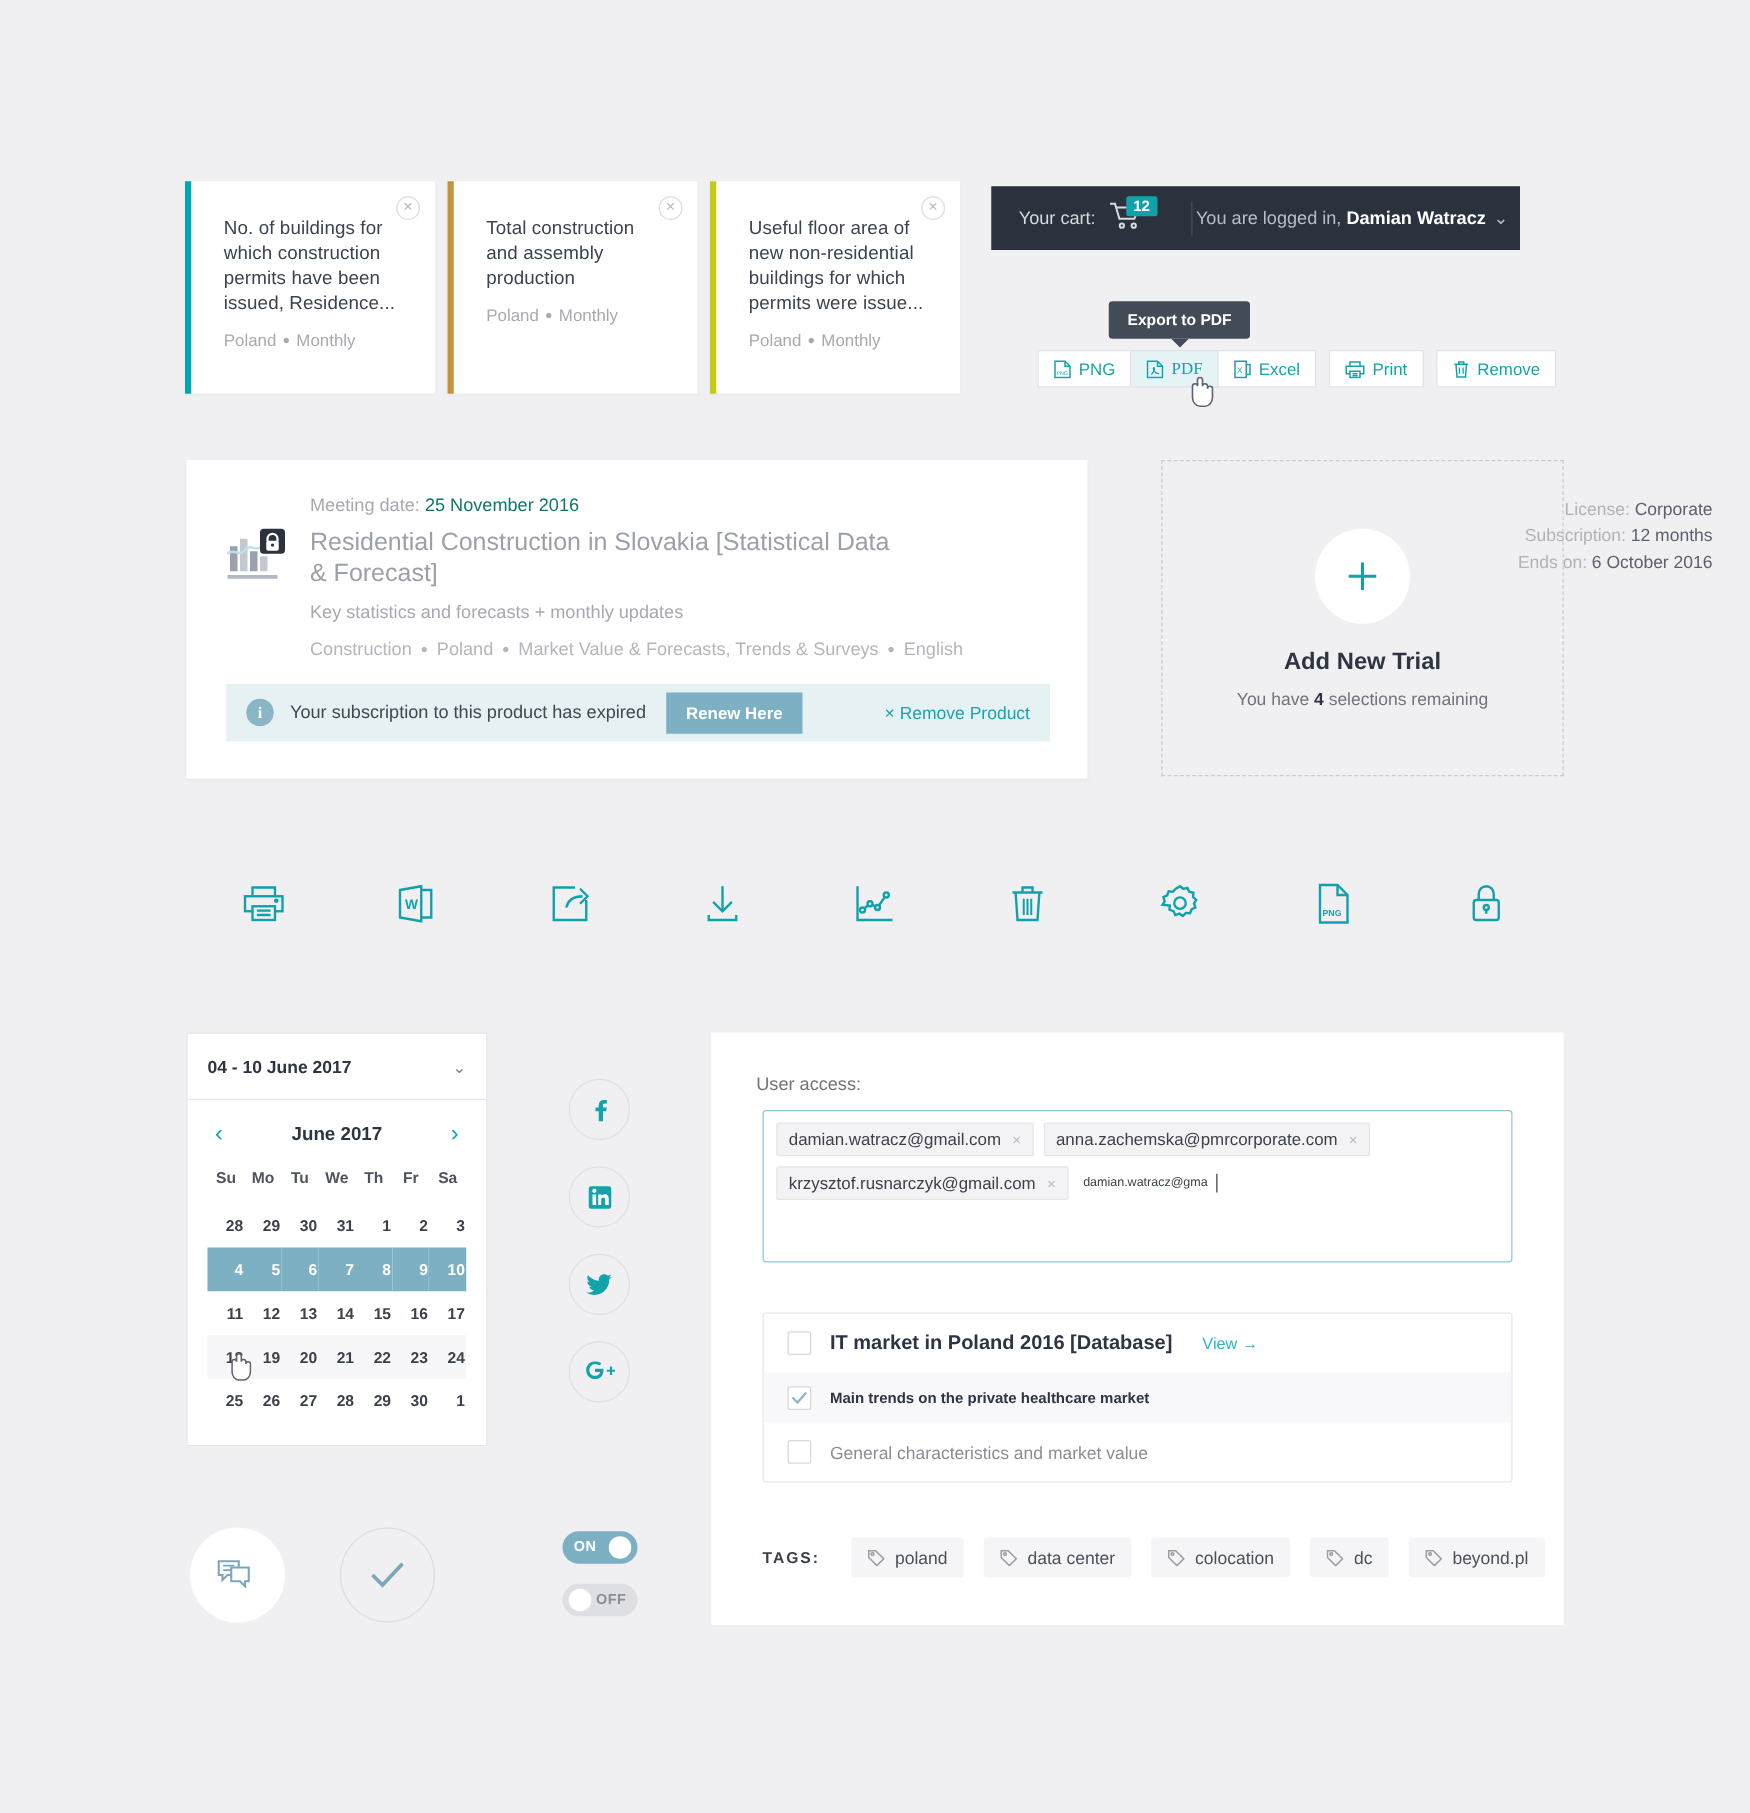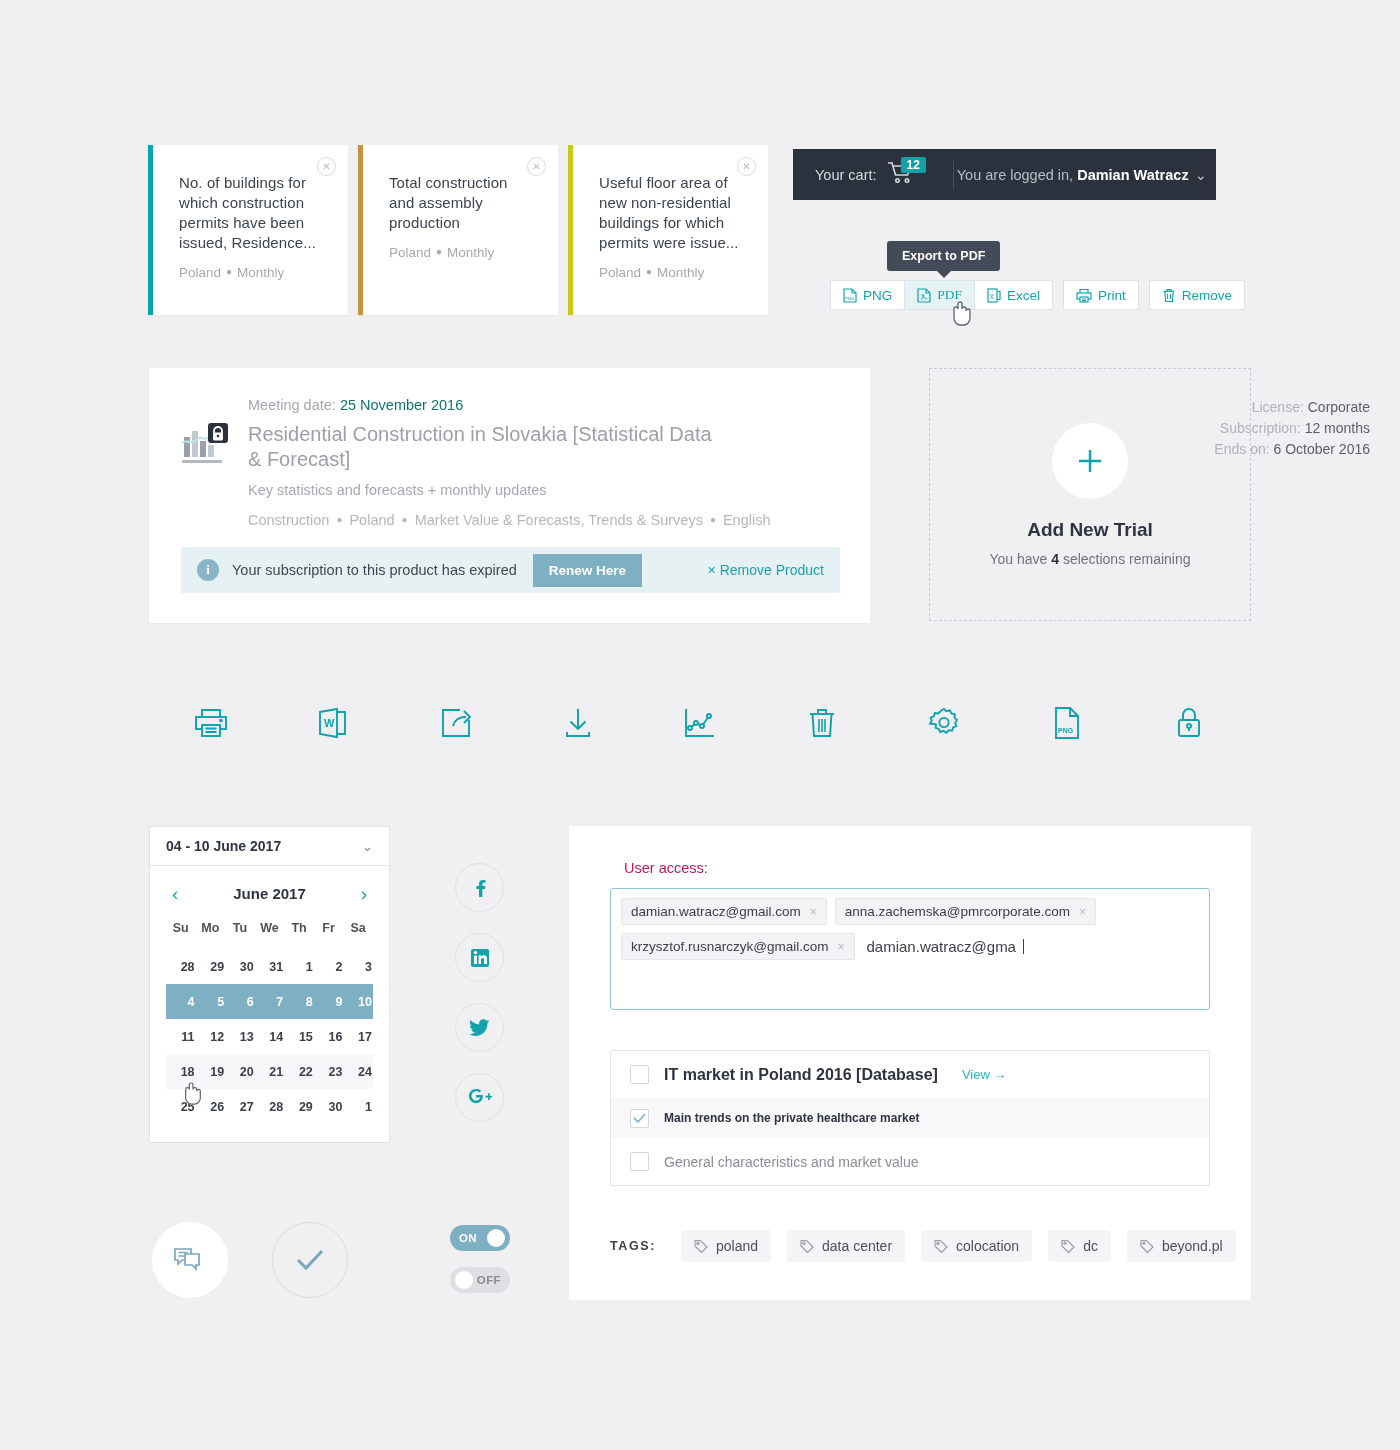--- a/index.html
+++ b/index.html
@@ -124,21 +124,21 @@
   .trial-title { margin-top:20px; font-size:19px; font-weight:700; color:#2e3442; }
   .trial-sub { margin-top:10px; font-size:14px; color:#6f737c; }
   .trial-sub b { font-weight:700; color:#2e3442; }
 
   
   .icon-strip { position:absolute; left:150px; top:695px; width:1100px; display:flex; }
   .icon-strip > div { flex:1; display:flex; justify-content:center; align-items:center; height:56px; cursor:pointer; }
 
   
   .cal { position:absolute; left:149px; top:826px; width:241px; background:#fff; border:1px solid #e2e3e6; }
-  .cal-head { height:39px; border-bottom:1px solid #e7e8eb; display:flex; align-items:center; padding:0 16px; }
+  .cal-head { height:53px; border-bottom:1px solid #e7e8eb; display:flex; align-items:center; padding:0 16px; }
   .cal-head .rng { font-size:14px; font-weight:700; color:#2e3442; }
   .cal-head .cv { margin-left:auto; color:#7d828c; font-size:13px; }
   .cal-body { padding:18px 16px 18px 16px; }
   .cal-nav { display:flex; align-items:center; justify-content:space-between; padding:0 6px 14px 6px;}
   .cal-nav .mt { font-size:15px; font-weight:700; color:#2e3442; }
   .cal-nav .arw { color:#18a3ab; font-size:19px; cursor:pointer; line-height:1; font-weight:300;}
   table.cal-grid { width:100%; border-collapse:collapse; }
   table.cal-grid th { font-size:12.5px; font-weight:700; color:#4d525c; padding:4px 0 14px 0; text-align:center; }
   table.cal-grid td { font-size:12.5px; color:#3b4049; text-align:right; height:35px; width:14.28%; font-weight:700;}
   td.mut { color:#bfc2c8; font-weight:400; }
@@ -173,33 +173,33 @@
   .tg.off { left:450px; top:1267px; background:#dedfe3; justify-content:flex-end; padding-right:9px; }
   .tg .tl { font-size:11.5px; font-weight:700; letter-spacing:0.4px; }
   .tg.on .tl { color:#fff; }
   .tg.off .tl { color:#8a8d95; }
   .tg .knob { position:absolute; width:18px; height:18px; border-radius:50%; background:#fff; top:4px; }
   .tg.on .knob { right:5px; }
   .tg.off .knob { left:5px; }
 
   
   .panel { position:absolute; left:569px; top:826px; width:682px; height:474px; background:#fff; }
-  .ua-label { position:absolute; left:624px; top:860px; font-size:14.5px; color:#be185d; }
+  .ua-label { position:absolute; left:605px; top:860px; font-size:14.5px; color:#737373; }
   .tag-input {
     position:absolute; left:610px; top:888px; width:600px; height:122px;
     border:1px solid #8ec5d6; border-radius:3px; padding:9px 10px;
     display:flex; flex-wrap:wrap; align-content:flex-start; gap:8px;
   }
   .email-chip {
     background:#f3f3f5; border:1px solid #e6e6ea; border-radius:2px;
     padding:5px 9px; font-size:13.5px; color:#3b4049; display:flex;
     align-items:center; gap:9px;
   }
   .email-chip .cx { color:#b7b9bf; font-size:12px; cursor:pointer; }
-  .typing { padding:5px 4px; font-size:15px; color:#3b4049; display:flex; align-items:center; }
+  .typing { padding:5px 4px; font-size:10px; color:#3b4049; display:flex; align-items:center; }
   .caret { display:inline-block; width:1px; height:15px; background:#3b4049; margin-left:7px; }
 
   .chk-list {
     position:absolute; left:610px; top:1050px; width:600px;
     border:1px solid #e7e7ea; border-radius:2px;
   }
   .chk-row { display:flex; align-items:center; height:40px; padding:0 19px; gap:15px; }
   .chk-row.alt { background:#f8f7f9; }
   .chk-row:first-child { height:47px; }
   .chk-row:last-child { height:47px; }

